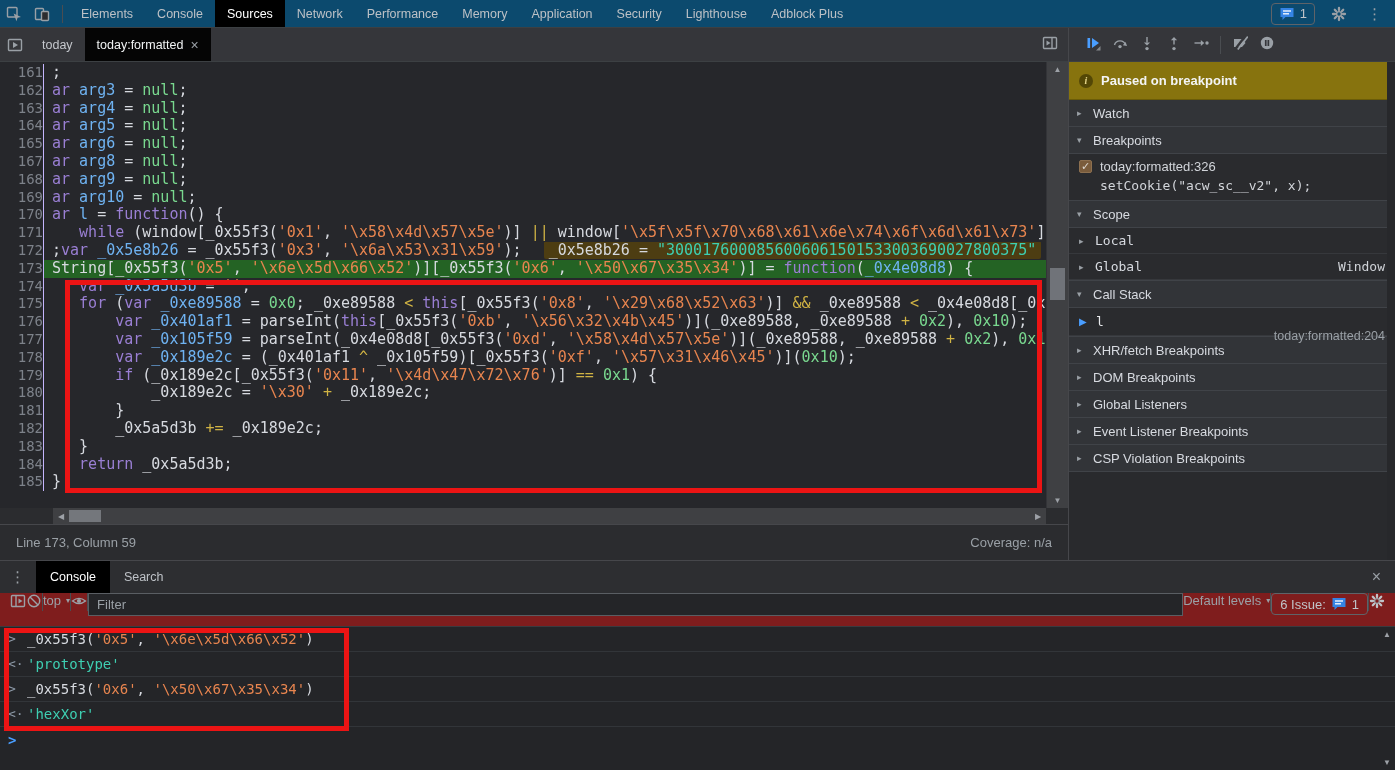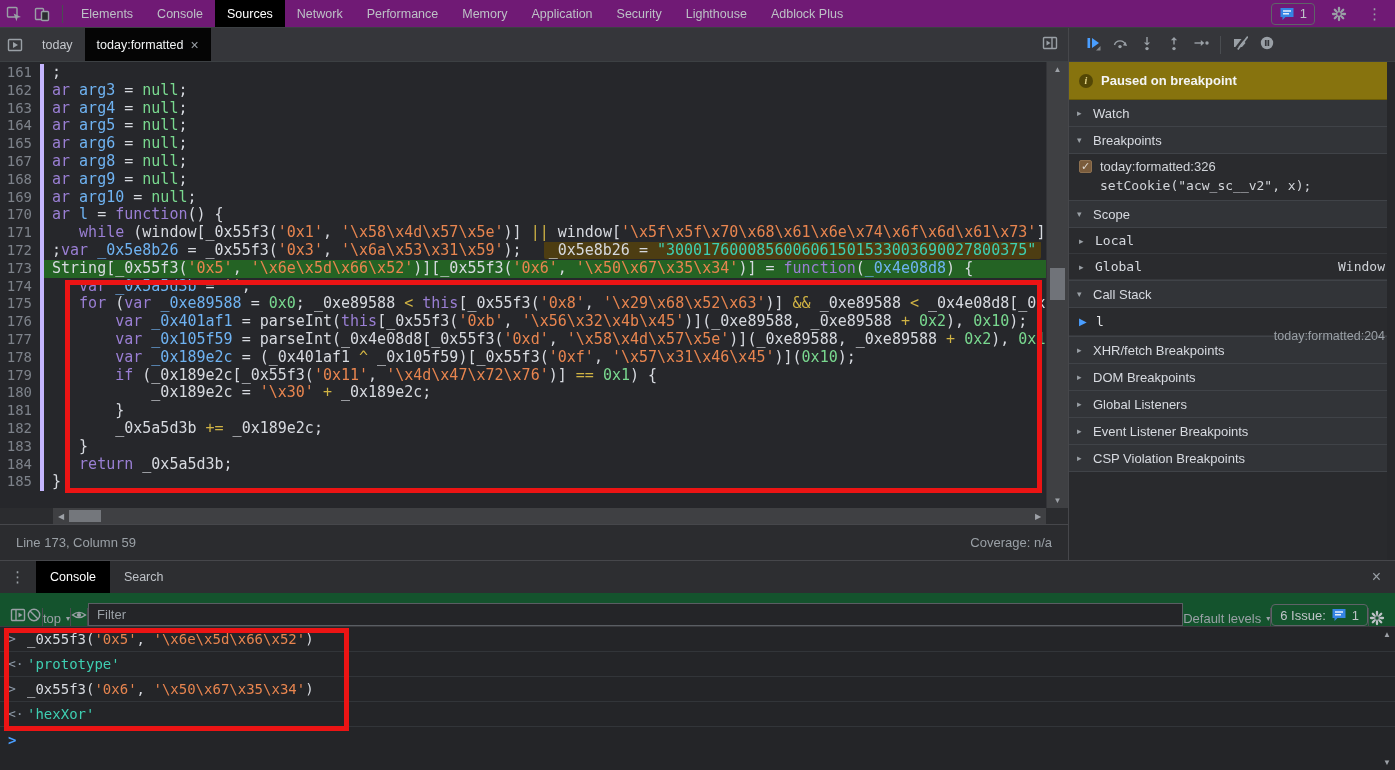--- a/index.html
+++ b/index.html
@@ -2,21 +2,21 @@
 <html><head>
 <meta charset="utf-8">
 <style>
   * { box-sizing: border-box; margin: 0; padding: 0; }
   html,body { width:1395px; height:770px; }
   body {
     background:#2b2c2f; color:#d7dae0; overflow:hidden; position:relative;
     font-family:"Liberation Sans", sans-serif; font-size:13px;
   }
   
-  .topbar { height:28px; display:flex; align-items:center; background:#701a75; border-bottom:1px solid #3c4043; }
+  .topbar { height:28px; display:flex; align-items:center; background:#0c4a6e; border-bottom:1px solid #3c4043; }
   .tb-icon { width:28px; height:27px; display:flex; align-items:center; justify-content:center; flex:none; }
   .tb-divider { width:1px; height:18px; background:#4a4d51; margin:0 6px; }
   .main-tabs { display:flex; height:27px; }
   .main-tab { padding:0 12px; display:flex; align-items:center; color:#bdc1c6; font-size:12.5px; white-space:nowrap; }
   .main-tab.active { background:#000; color:#fff; }
   .tb-right { margin-left:auto; display:flex; align-items:center; gap:10px; padding-right:8px; }
   .issues-badge { display:flex; align-items:center; gap:5px; border:1px solid #5f6368; border-radius:4px; padding:2px 7px; color:#c0c4c9; }
   .more-dots { color:#9aa0a6; font-size:15px; letter-spacing:1px; padding:0 4px; }
 
   
@@ -35,21 +35,21 @@
 
   
   .dbg-toolbar { height:34px; background:#35363a; border-bottom:1px solid #3c4043; display:flex; align-items:center; gap:11px; padding:0 0 0 16px; }
   .dbg-toolbar .sep { width:1px; height:18px; background:#4a4d51; }
   .icon16 { width:16px; height:16px; flex:none; }
 
   
   .editor { display:flex; height:446px; background:#26272b; position:relative; overflow:hidden; }
   .codewrap { width:1046px; overflow:hidden; font-family:"DejaVu Sans Mono", monospace; font-size:15px; line-height:17.8px; padding-top:2px; }
   .line { display:flex; height:17.8px; white-space:pre; }
-  .num { width:44px; text-align:right; padding-right:8px; color:#7d828a; flex:none; font-size:14px; border-right:4px solid #c4b5fd; }
+  .num { width:44px; text-align:right; padding-right:0; color:#7d828a; flex:none; font-size:14px; border-right:1px solid #c4b5fd; }
   .codespan { flex:1; padding-left:8px; overflow:hidden; }
   .line.exec .codespan { background:#246324; }
   .tk-k{color:#9a7fd4} .tk-p{color:#d7dae0} .tk-s{color:#e8854f} .tk-n{color:#79d88f}
   .tk-o{color:#d0b344} .tk-v{color:#6fb3f2}
   .inline-eval { background:#4d3d12; border-radius:2px; margin-left:22px; padding:0 5px; }
   .inline-eval .lab { color:#d5d8dd; } .inline-eval .val { color:#3ecfb2; }
 
   
   .vscroll { width:22px; background:#3f4043; position:relative; flex:none; border-left:1px solid #333438; }
   .vscroll .arr { position:absolute; left:0; width:100%; text-align:center; color:#9da1a7; font-size:8px; }
@@ -84,21 +84,21 @@
   .frame-loc { margin-left:auto; color:#9aa0a6; font-size:12.5px;margin-top:28px; }
   .sb-fill { flex:1; background:#292a2d; }
   .sb-scrollgutter { position:absolute; right:0; top:62px; width:8px; height:498px; background:#27282b; }
 
   
   .drawer { height:210px; border-top:1px solid #46474b; display:flex; flex-direction:column; background:#242528; }
   .drawer-header { height:32px; background:#2d2e31; display:flex; align-items:center; flex:none; }
   .drawer-tab { height:100%; padding:0 14px; display:flex; align-items:center; color:#bdc1c6; font-size:12.5px; }
   .drawer-tab.active { background:#000; color:#fff; }
   .drawer-x { margin-left:auto; padding:0 14px; color:#9aa0a6; font-size:16px; }
-  .con-toolbar { height:34px; background:#14532d; border-bottom:1px solid #3a3b3f; display:flex; align-items:flex-end; padding:0 10px; flex:none; }
+  .con-toolbar { height:34px; background:#7f1d1d; border-bottom:1px solid #3a3b3f; display:flex; align-items:flex-start; padding:0 10px; flex:none; }
   .con-toolbar .sep { width:1px; height:18px; background:#4a4d51; }
   .con-drop { color:#9aa0a6; font-size:13px; display:flex; align-items:center; gap:5px; }
   .con-drop .dd { font-size:8px; }
   .filter-input { flex:1; height:23px; background:#242528; border:1px solid #5a5e63; color:#d7dae0; font-size:13px; padding:0 8px; outline:none; font-family:"Liberation Sans", sans-serif; }
   .filter-input::placeholder { color:#9aa0a6; }
   .issue-box { display:flex; align-items:center; gap:5px; border:1px solid #5f6368; border-radius:4px; padding:2px 8px; color:#c0c4c9; font-size:13px; }
   .con-messages { flex:1; position:relative; overflow:hidden; }
   .con-row { position:relative; padding:4px 8px 4px 27px; border-bottom:1px solid #323539; font-family:"DejaVu Sans Mono", monospace; font-size:14px; min-height:25px; }
   .con-marker { position:absolute; left:8px; top:4px; color:#8e9aa8; font-size:13px; }
   .tk-r { color:#3ecfb2; }

